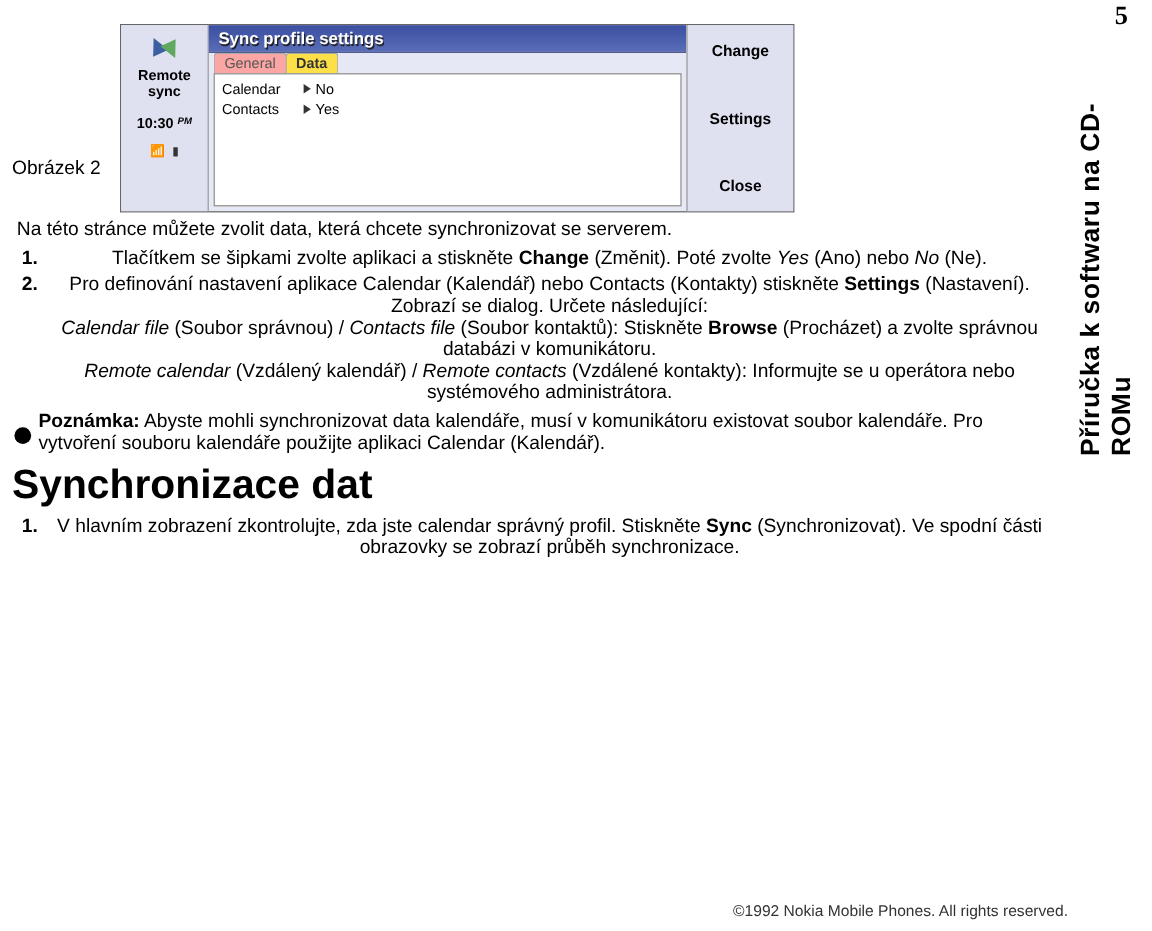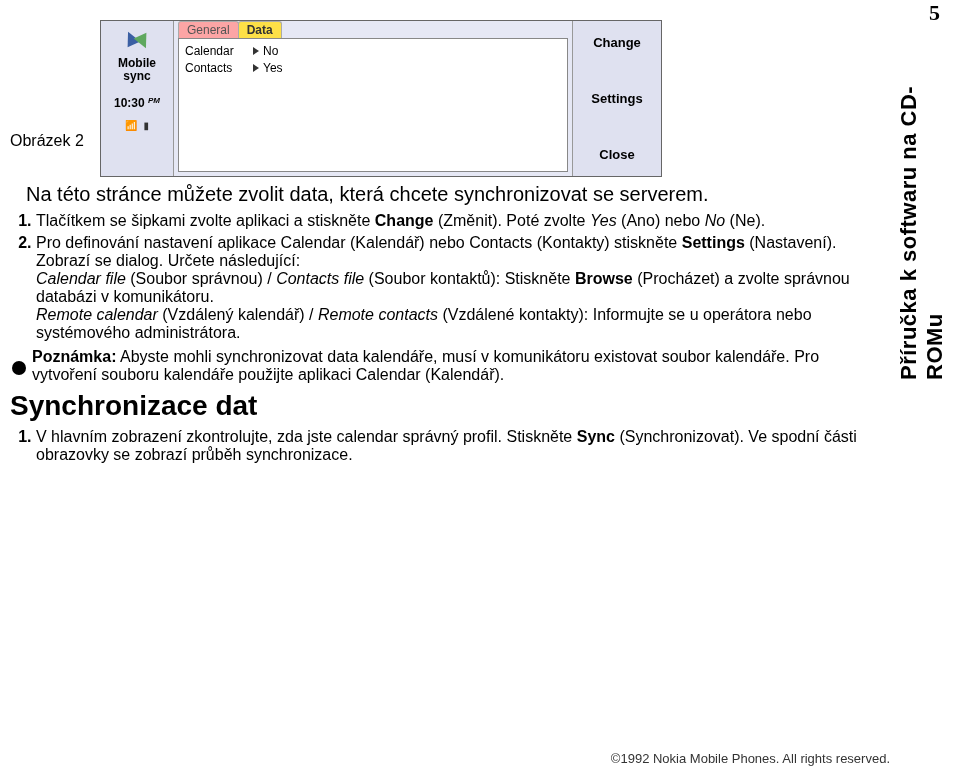--- a/index.html
+++ b/index.html
@@ -180,31 +180,32 @@
     flex-direction: column;
     justify-content: space-between;
     align-items: center;
     padding: 14px 4px;
     font-size: 13px;
     font-weight: bold;
     background: #dfe1f0;
   }
   
   p.lead {
-    font-size: 20px;
-    margin: 4px 0 6px 16px;
+    font-size: 16px;
+    margin: 4px 0 6px 4px;
   }
   ol.steps {
     font-size: 16px;
     margin: 0 0 4px 0;
     padding-left: 26px;
   }
   ol.steps li {
     margin-bottom: 4px;
     font-weight: bold;
+    text-align: center;
   }
   ol.steps li .body {
     font-weight: normal;
   }
   .em { font-style: italic; }
   .b { font-weight: bold; }
   .note-row {
     display: flex;
     align-items: center;
     font-size: 16px;
@@ -216,21 +217,21 @@
     border-radius: 50%;
     background: #000;
     margin: 3px 6px 0 2px;
     flex-shrink: 0;
   }
   .note-body {
     flex: 1;
   }
   .note-body .label { font-weight: bold; }
   h2.sync {
-    font-size: 28px;
+    font-size: 34px;
     font-weight: bold;
     margin: 6px 0 6px 0;
   }
   .footer {
     position: absolute;
     bottom: 10px;
     right: 70px;
     font-size: 13px;
     color: #333;
   }
@@ -247,32 +248,33 @@
   <div class="figure-row">
     <div class="figure-label">Obrázek 2</div>
 
     <div class="device">
       <div class="dev-left">
         <div class="remote-icon">
           <div class="arrow arrow-blue"></div>
           <div class="arrow arrow-green"></div>
         </div>
         <div class="remote-label">
-          <span>Mobile</span><br>
+          <span>Remote</span><br>
           <span>sync</span>
         </div>
         <div class="time">
           <span>10:30</span> <span class="sub-pm">PM</span>
         </div>
         <div class="status-row">
           <span>📶</span>
           <span>▮</span>
         </div>
       </div>
       <div class="dev-mid">
+        <div class="title-bar">Sync profile settings</div>
         <div class="tabs">
           <div class="tab">General</div>
           <div class="tab active">Data</div>
         </div>
         <div class="list-area">
           <div class="list-col-a">
             <div class="row">
                 <span>Calendar</span>
               </div>
             <div class="row">

